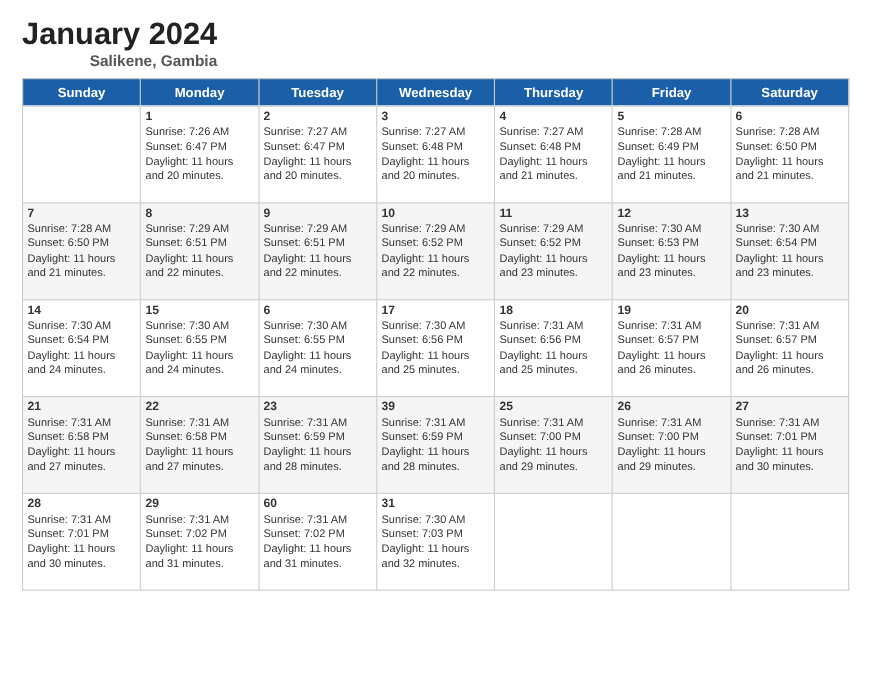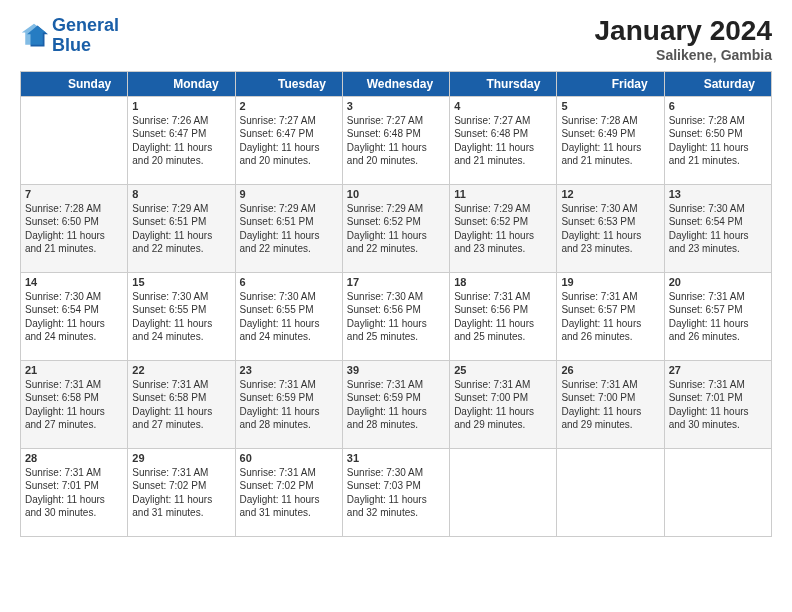--- a/index.html
+++ b/index.html
@@ -56,22 +56,22 @@
     table {
       width: 100%;
       border-collapse: collapse;
       table-layout: fixed;
     }
     .col-header th {
       background: #1a5fa8;
       color: #fff;
       font-size: 12px;
       font-weight: bold;
-      padding: 5px 16px;
-      text-align: right;
+      padding: 5px 4px;
+      text-align: center;
       border: 1px solid #ccc;
       margin-top: 36px;
     }
     td {
       border: 1px solid #ccc;
       vertical-align: top;
       padding: 3px 4px;
       font-size: 9.5px;
       color: #333;
       height: 88px;
@@ -93,30 +93,20 @@
     }
     tr:nth-child(odd) td { background: #fff; }
     tr:nth-child(even) td { background: #f5f5f5; }
     .col-header th { background: #1a5fa8 !important; }
   </style>
 </head>
 <body>
 
 <div class="page">
   <div class="header">
-    <div class="logo">
-      <svg class="logo-icon" viewBox="0 0 32 32">
-        <polygon points="20,4 32,14 28,14 28,28 12,28 12,14 8,14" fill="#1a5fa8"></polygon>
-        <polygon points="16,2 30,12 26,12 26,26 6,26 6,12 2,12" fill="#2e8fd4" opacity="0.6"></polygon>
-      </svg>
-      <div class="logo-text">
-        <span>General</span><br>
-        <span style="color:#1a5fa8">Blue</span>
-      </div>
-    </div>
     <div class="title-block">
       <h1>January 2024</h1>
       <h2>Salikene, Gambia</h2>
     </div>
   </div>
 
   <table>
     <thead>
       <tr class="col-header">
         <th>Sunday</th>

